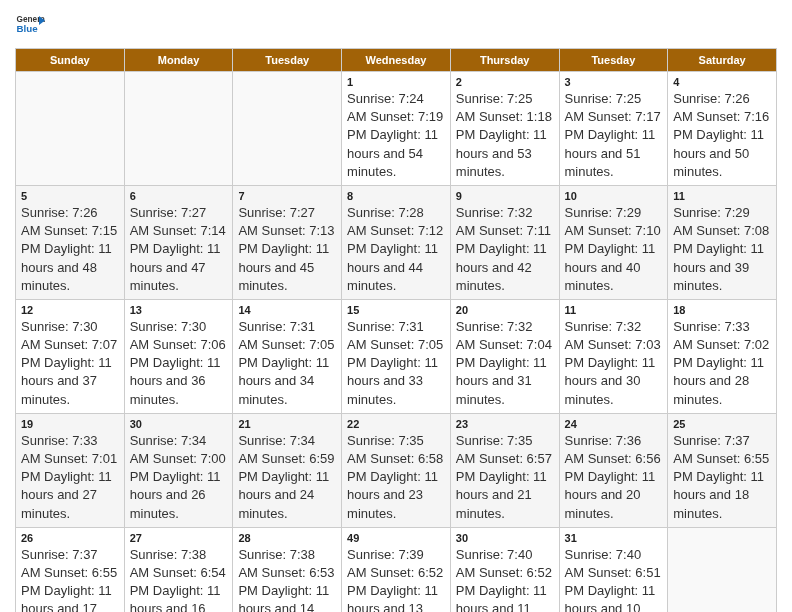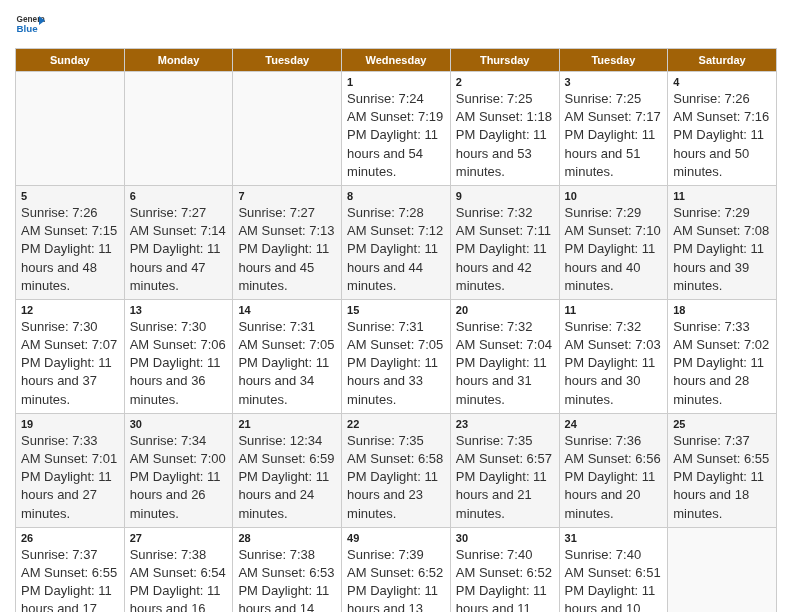--- a/index.html
+++ b/index.html
@@ -256,21 +256,21 @@
           </td>
           <td>
             <div class="day-number">30</div>
             <div class="day-info">Sunrise: 7:34 AM
 Sunset: 7:00 PM
 Daylight: 11 hours
 and 26 minutes.</div>
           </td>
           <td>
             <div class="day-number">21</div>
-            <div class="day-info">Sunrise: 12:34 AM
+            <div class="day-info">Sunrise: 7:34 AM
 Sunset: 6:59 PM
 Daylight: 11 hours
 and 24 minutes.</div>
           </td>
           <td>
             <div class="day-number">22</div>
             <div class="day-info">Sunrise: 7:35 AM
 Sunset: 6:58 PM
 Daylight: 11 hours
 and 23 minutes.</div>

